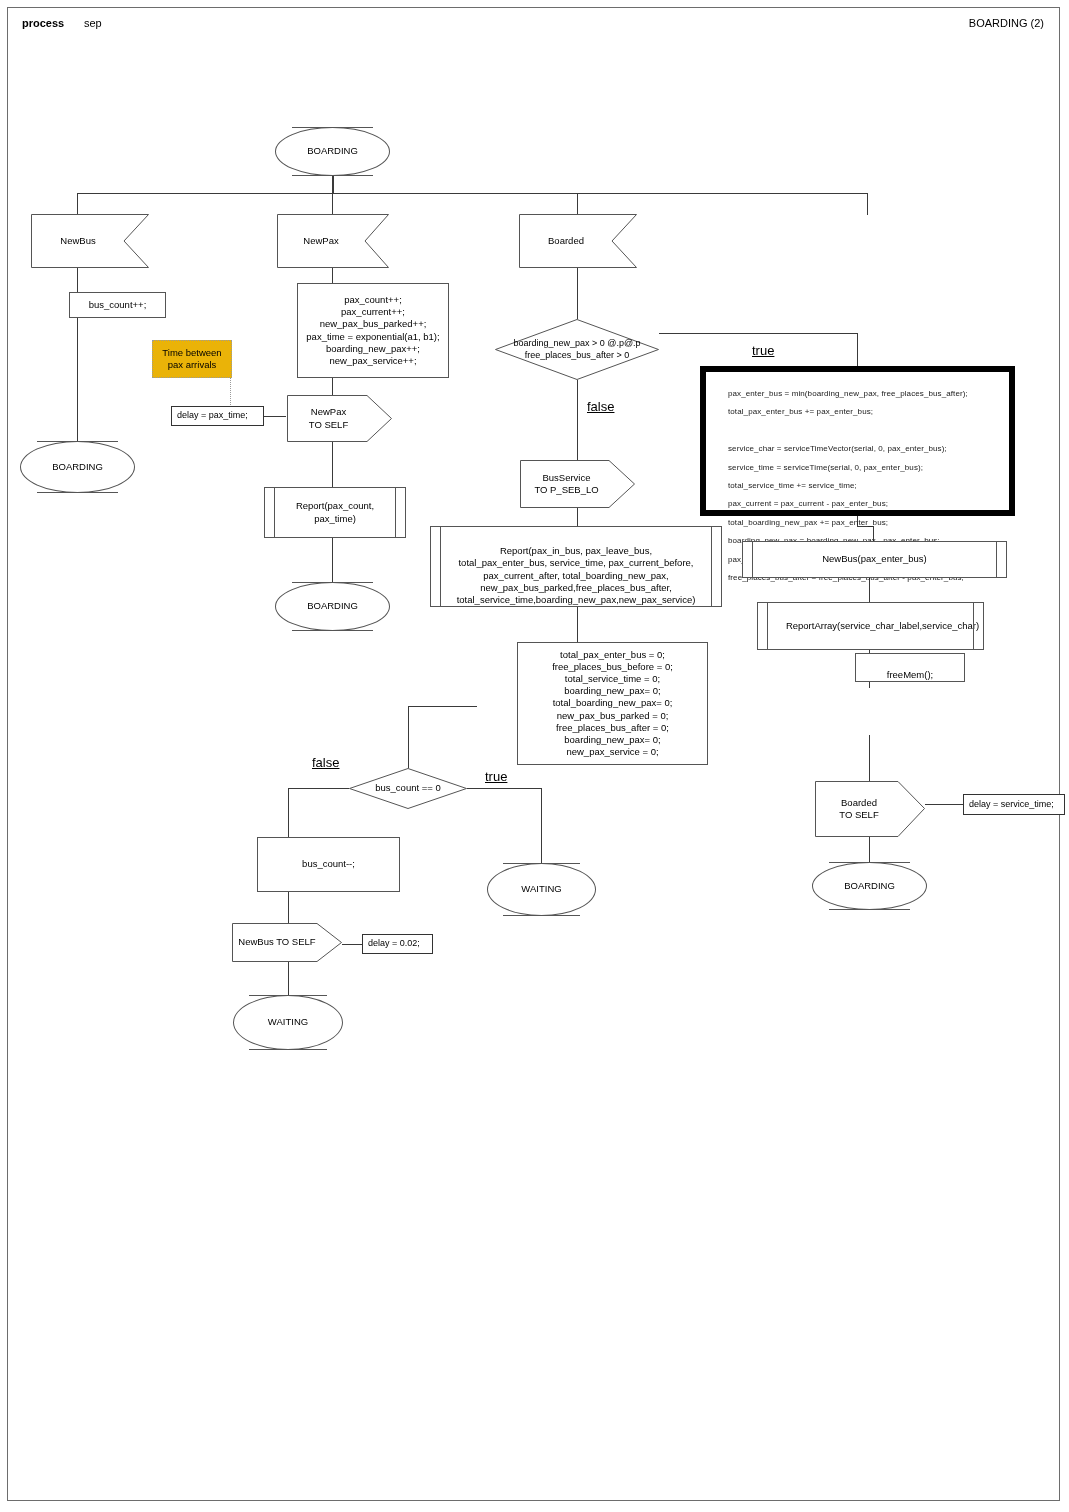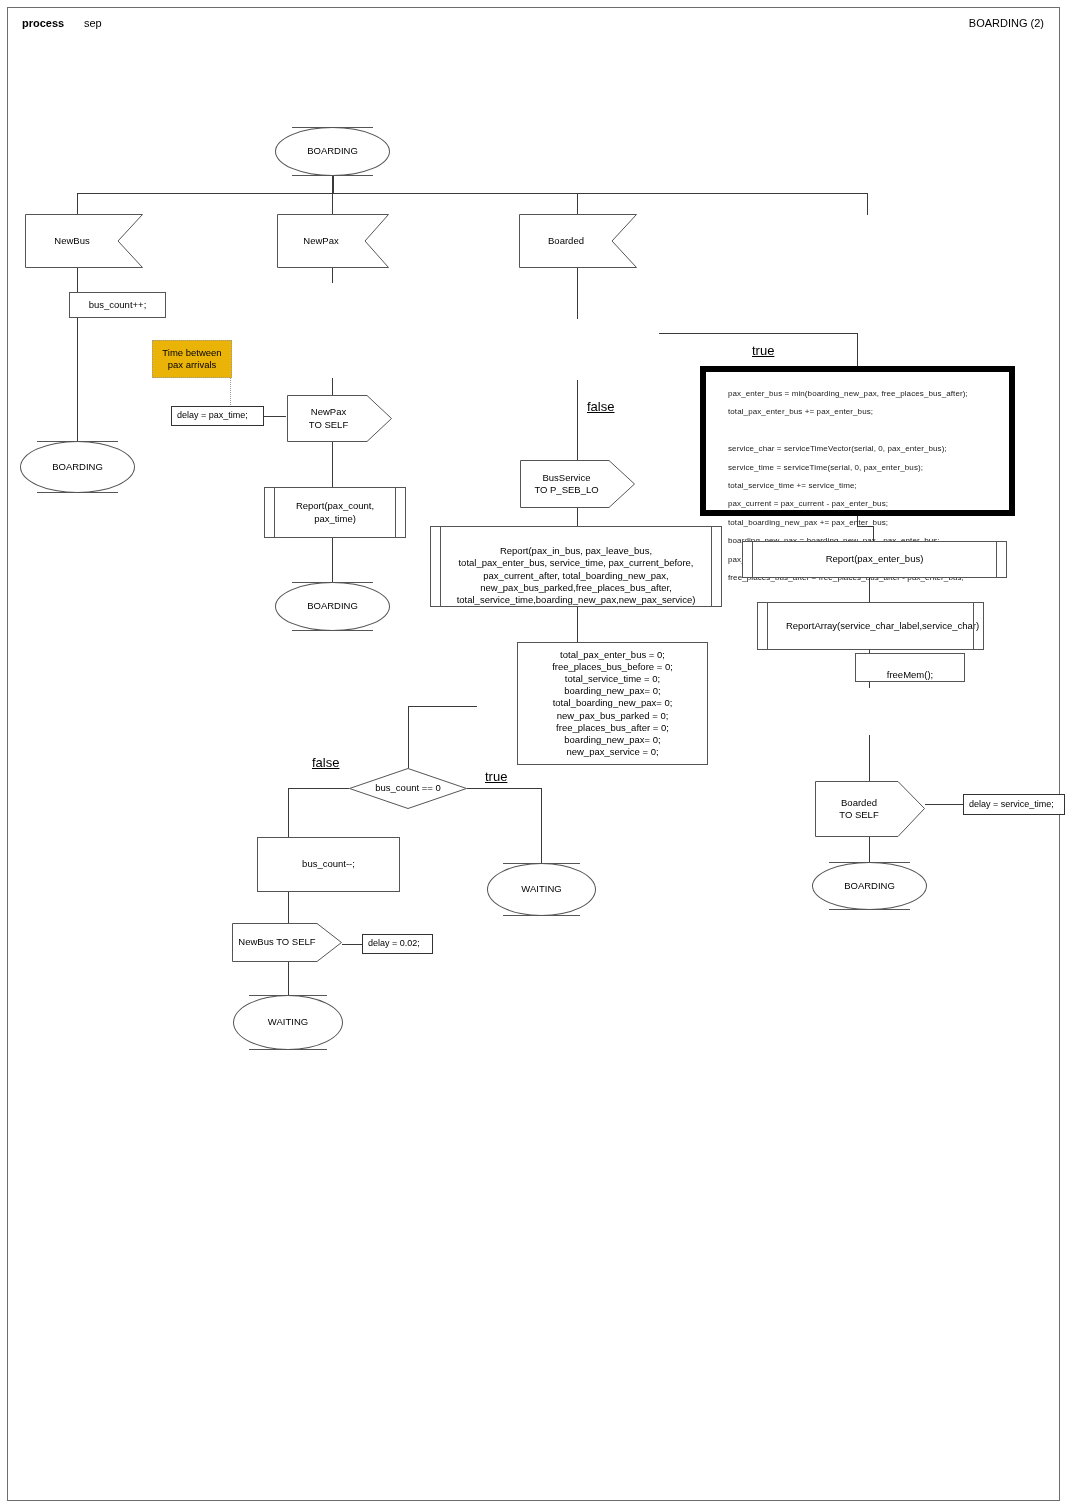--- a/index.html
+++ b/index.html
@@ -119,21 +119,21 @@
   <div class="ln lv" style="left:288px;top:962px;height:33px;"></div>
   <div class="ln lh" style="left:340px;top:944px;width:22px;"></div>
 
   <div class="ln lh" style="left:467px;top:788px;width:74px;"></div>
   <div class="ln lv" style="left:541px;top:788px;height:75px;"></div>
 
   <div class="node state" style="left:275px;top:127px;width:115px;height:49px;">
     <span class="txt">BOARDING</span>
   </div>
 
-  <div class="node pennant" style="left:25px;top:214px;width:118px;height:54px;">
+  <div class="node pennant" style="left:31px;top:214px;width:118px;height:54px;">
     <svg viewBox="0 0 118 54" preserveAspectRatio="none">
         <polygon points="0.5,0.5 117.5,0.5 93,27 117.5,53.5 0.5,53.5" fill="#fff" stroke="#555" stroke-width="1" vector-effect="non-scaling-stroke"></polygon>
       </svg>
     <span class="txt" style="margin-right:24px;">NewBus</span>
   </div>
 
   <div class="node pennant" style="left:277px;top:214px;width:112px;height:54px;">
     <svg viewBox="0 0 112 54" preserveAspectRatio="none">
         <polygon points="0.5,0.5 111.5,0.5 88,27 111.5,53.5 0.5,53.5" fill="#fff" stroke="#555" stroke-width="1" vector-effect="non-scaling-stroke"></polygon>
       </svg>
@@ -147,20 +147,28 @@
     <span class="txt" style="margin-right:24px;">Boarded</span>
   </div>
 
   <div class="node proc" style="left:29px;top:292px;width:97px;height:26px;">
     <span class="txt">bus_count++;</span>
   </div>
   <div class="node state" style="left:20px;top:441px;width:115px;height:52px;">
     <span class="txt">BOARDING</span>
   </div>
 
+  <div class="node proc" style="left:257px;top:283px;width:152px;height:95px;">
+    <span class="txt">pax_count++;
+pax_current++;
+new_pax_bus_parked++;
+pax_time = exponential(a1, b1);
+boarding_new_pax++;
+new_pax_service++;</span>
+  </div>
 
   <div class="node note" style="left:152px;top:340px;width:80px;height:38px;">
     <span class="txt">Time between
 pax arrivals</span>
   </div>
 
   <div class="node delaybox" style="left:171px;top:406px;width:93px;height:20px;">
     <span class="txt">delay = pax_time;</span>
   </div>
 
@@ -176,20 +184,27 @@
     <span class="bar l"></span>
     <span class="bar r"></span>
     <span class="txt">Report(pax_count,
 pax_time)</span>
   </div>
 
   <div class="node state" style="left:275px;top:582px;width:115px;height:49px;">
     <span class="txt">BOARDING</span>
   </div>
 
+  <div class="node dec" style="left:495px;top:319px;width:164px;height:61px;">
+    <svg viewBox="0 0 164 61" preserveAspectRatio="none">
+        <polygon points="82,0.5 163.5,30.5 82,60.5 0.5,30.5" fill="#fff" stroke="#555" stroke-width="1" vector-effect="non-scaling-stroke"></polygon>
+      </svg>
+    <span class="txt" style="font-size:9px;">boarding_new_pax &gt; 0 @.p@.p
+free_places_bus_after &gt; 0</span>
+  </div>
   <div class="lbl" style="left:752px;top:343px;">true</div>
   <div class="lbl" style="left:587px;top:399px;">false</div>
 
   <div class="code" style="position:absolute;left:700px;top:366px;width:315px;height:150px;box-sizing:border-box;">
     <span class="txt">pax_enter_bus = min(boarding_new_pax, free_places_bus_after);
 total_pax_enter_bus += pax_enter_bus;
 
 service_char = serviceTimeVector(serial, 0, pax_enter_bus);
 service_time = serviceTime(serial, 0, pax_enter_bus);
 total_service_time += service_time;
@@ -258,21 +273,21 @@
     <span class="txt">delay = 0.02;</span>
   </div>
 
   <div class="node state" style="left:233px;top:995px;width:110px;height:55px;">
     <span class="txt">WAITING</span>
   </div>
 
   <div class="node report" style="left:742px;top:541px;width:265px;height:37px;">
     <span class="bar l"></span>
     <span class="bar r"></span>
-    <span class="txt">Report(pax_enter_bus)</span>
+    <span class="txt">NewBus(pax_enter_bus)</span>
   </div>
 
   <div class="node report" style="left:757px;top:602px;width:227px;height:48px;padding-left:24px;">
     <span class="bar l"></span>
     <span class="bar r"></span>
     <span class="txt">ReportArray(service_char_label,service_char)</span>
   </div>
 
   <div class="node proc" style="left:815px;top:653px;width:110px;height:29px;align-items:flex-end;">
     <span class="txt">freeMem();</span>

